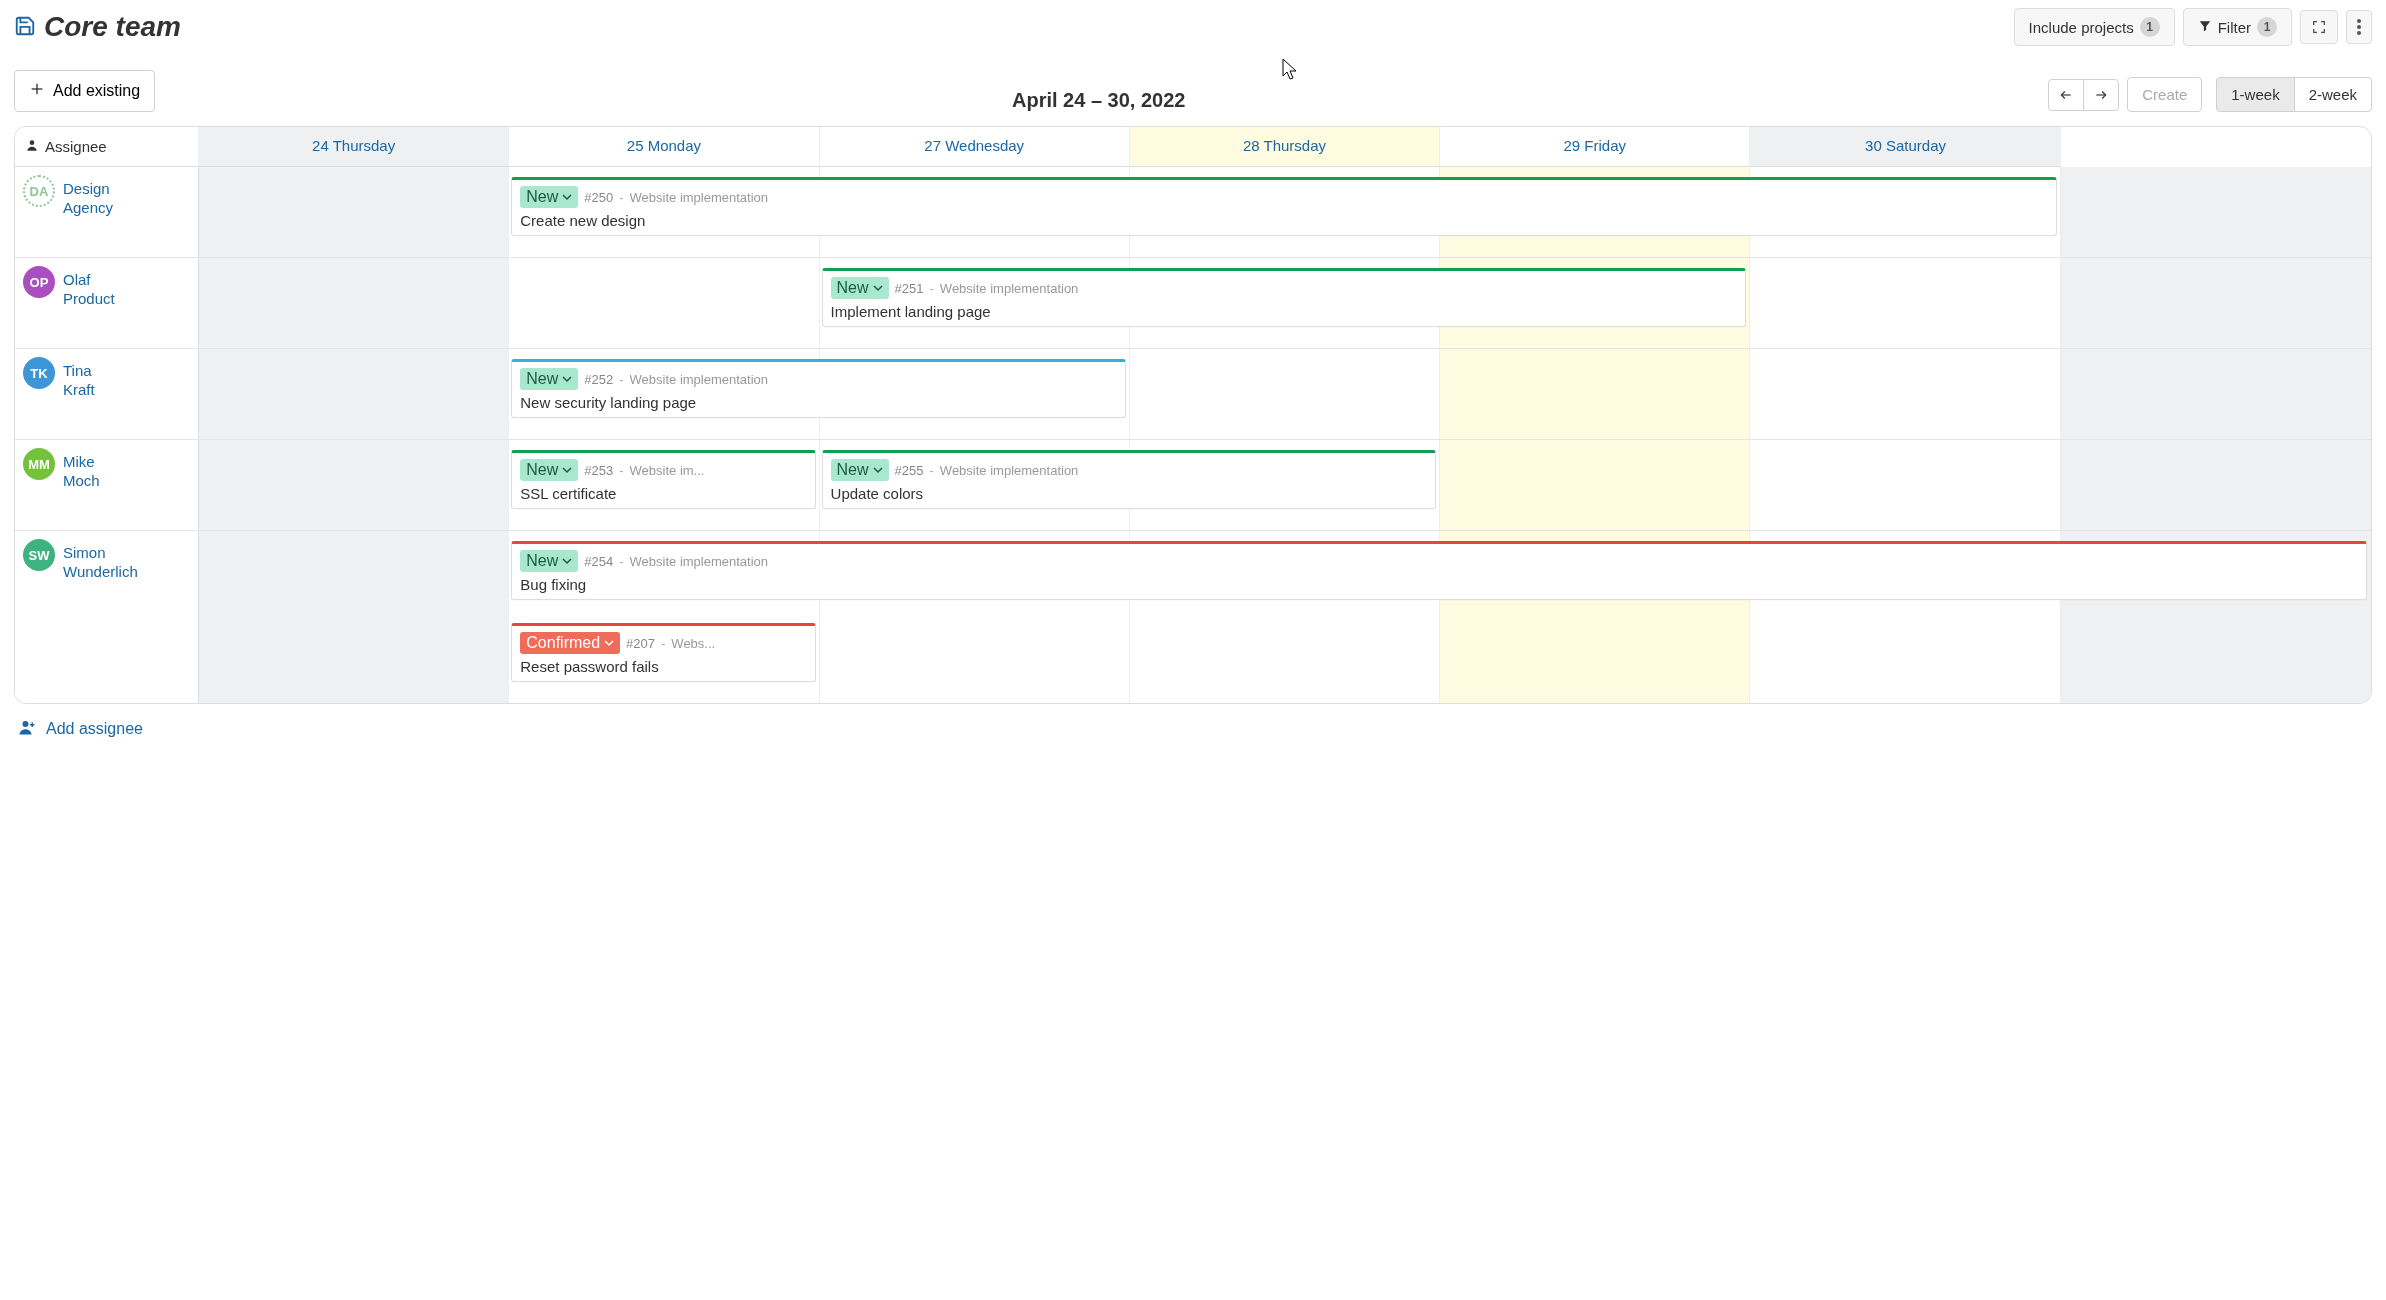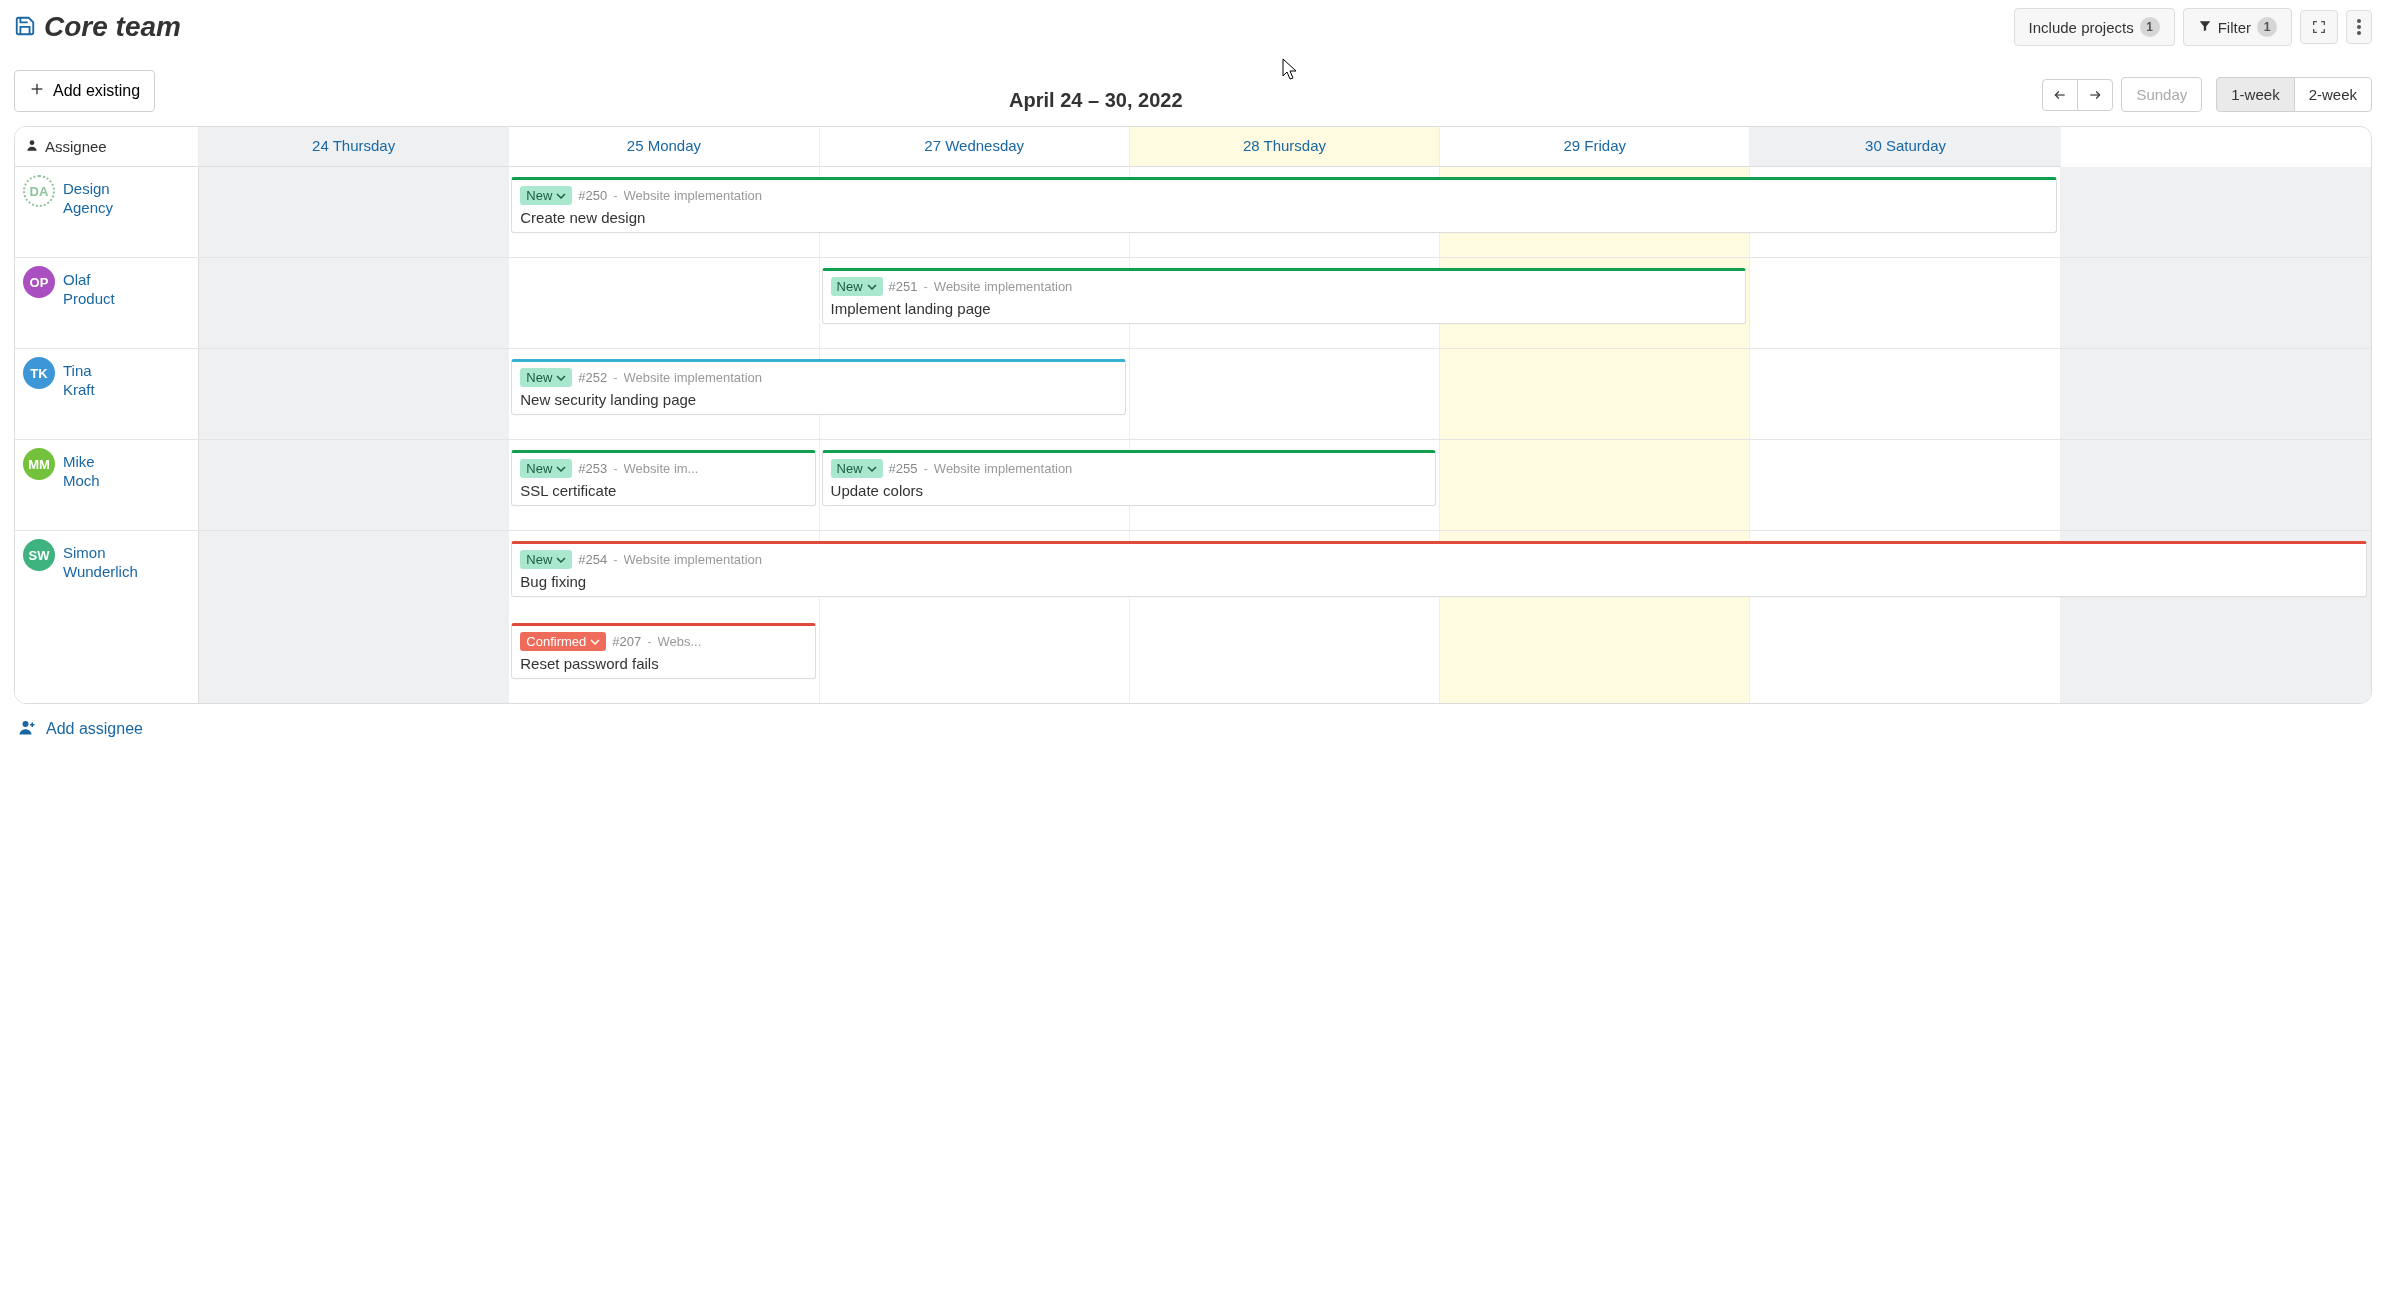--- a/index.html
+++ b/index.html
@@ -56,21 +56,21 @@
 .body .day-grid{position:absolute;inset:0;display:grid;grid-template-columns:repeat(7,1fr);pointer-events:none}
 .body .day-grid .dcell{border-right:1px solid #eee}
 .body .day-grid .dcell.weekend{background:var(--shade)}
 .body .day-grid .dcell.today{background:var(--today)}
 .body .day-grid .dcell:last-child{border-right:none}
 .tasks{position:relative;padding:6px 0}
 .lane{position:relative;height:78px;margin-bottom:4px}
 .lane:last-child{margin-bottom:0}
 .task{position:absolute;top:4px;background:#fff;border:1px solid #ddd;border-top-width:3px;border-radius:3px;padding:6px 8px;overflow:hidden;box-shadow:0 1px 1px rgba(0,0,0,0.02);cursor:pointer}
 .task .meta{display:flex;align-items:center;gap:6px;font-size:13px;white-space:nowrap;overflow:hidden}
-.task .status{display:inline-flex;align-items:center;gap:4px;background:var(--badge);padding:2px 6px;border-radius:3px;font-size:13px;color:#1a5c42}
+.task .status{display:inline-flex;align-items:center;gap:4px;background:var(--badge);padding:2px 6px;border-radius:3px;font-size:16px;color:#1a5c42}
 .task .status.confirmed{background:var(--badge-confirm);color:#fff}
 .task .status svg{width:10px;height:10px}
 .task .task-id{color:#888}
 .task .task-project{color:#999;overflow:hidden;text-overflow:ellipsis}
 .task .dash{color:#aaa}
 .task .task-title{font-size:15px;color:#333;margin-top:4px;white-space:nowrap;overflow:hidden;text-overflow:ellipsis}
 .avatar{width:32px;height:32px;border-radius:50%;display:flex;align-items:center;justify-content:center;color:#fff;font-size:13px;font-weight:600;flex:0 0 32px}
 .avatar.dashed{background:#fff;border:2px dotted #8fc49a;color:#8fc49a}
 .assignee-name{line-height:1.25;padding-top:5px}
 .add-assignee{display:flex;align-items:center;gap:10px;color:var(--blue);padding:14px 4px;font-size:16px;cursor:pointer}
@@ -139,21 +139,21 @@
             </svg>
           </button>
       <button class="btn ghost iconbtn">
             <svg width="14" height="14" viewBox="0 0 24 24" fill="none" stroke="#333" stroke-width="2">
               <line x1="4" y1="12" x2="20" y2="12"></line>
               <polyline points="14 18 20 12 14 6"></polyline>
             </svg>
           </button>
     </div>
     <button class="btn ghost" style="color:#aaa">
-          <span>Sunday</span>
+          <span>Create</span>
         </button>
     <div class="btn-group">
       <button class="btn ghost selected">
             <span>1-week</span>
           </button>
       <button class="btn ghost">
             <span>2-week</span>
           </button>
     </div>
   </div>

